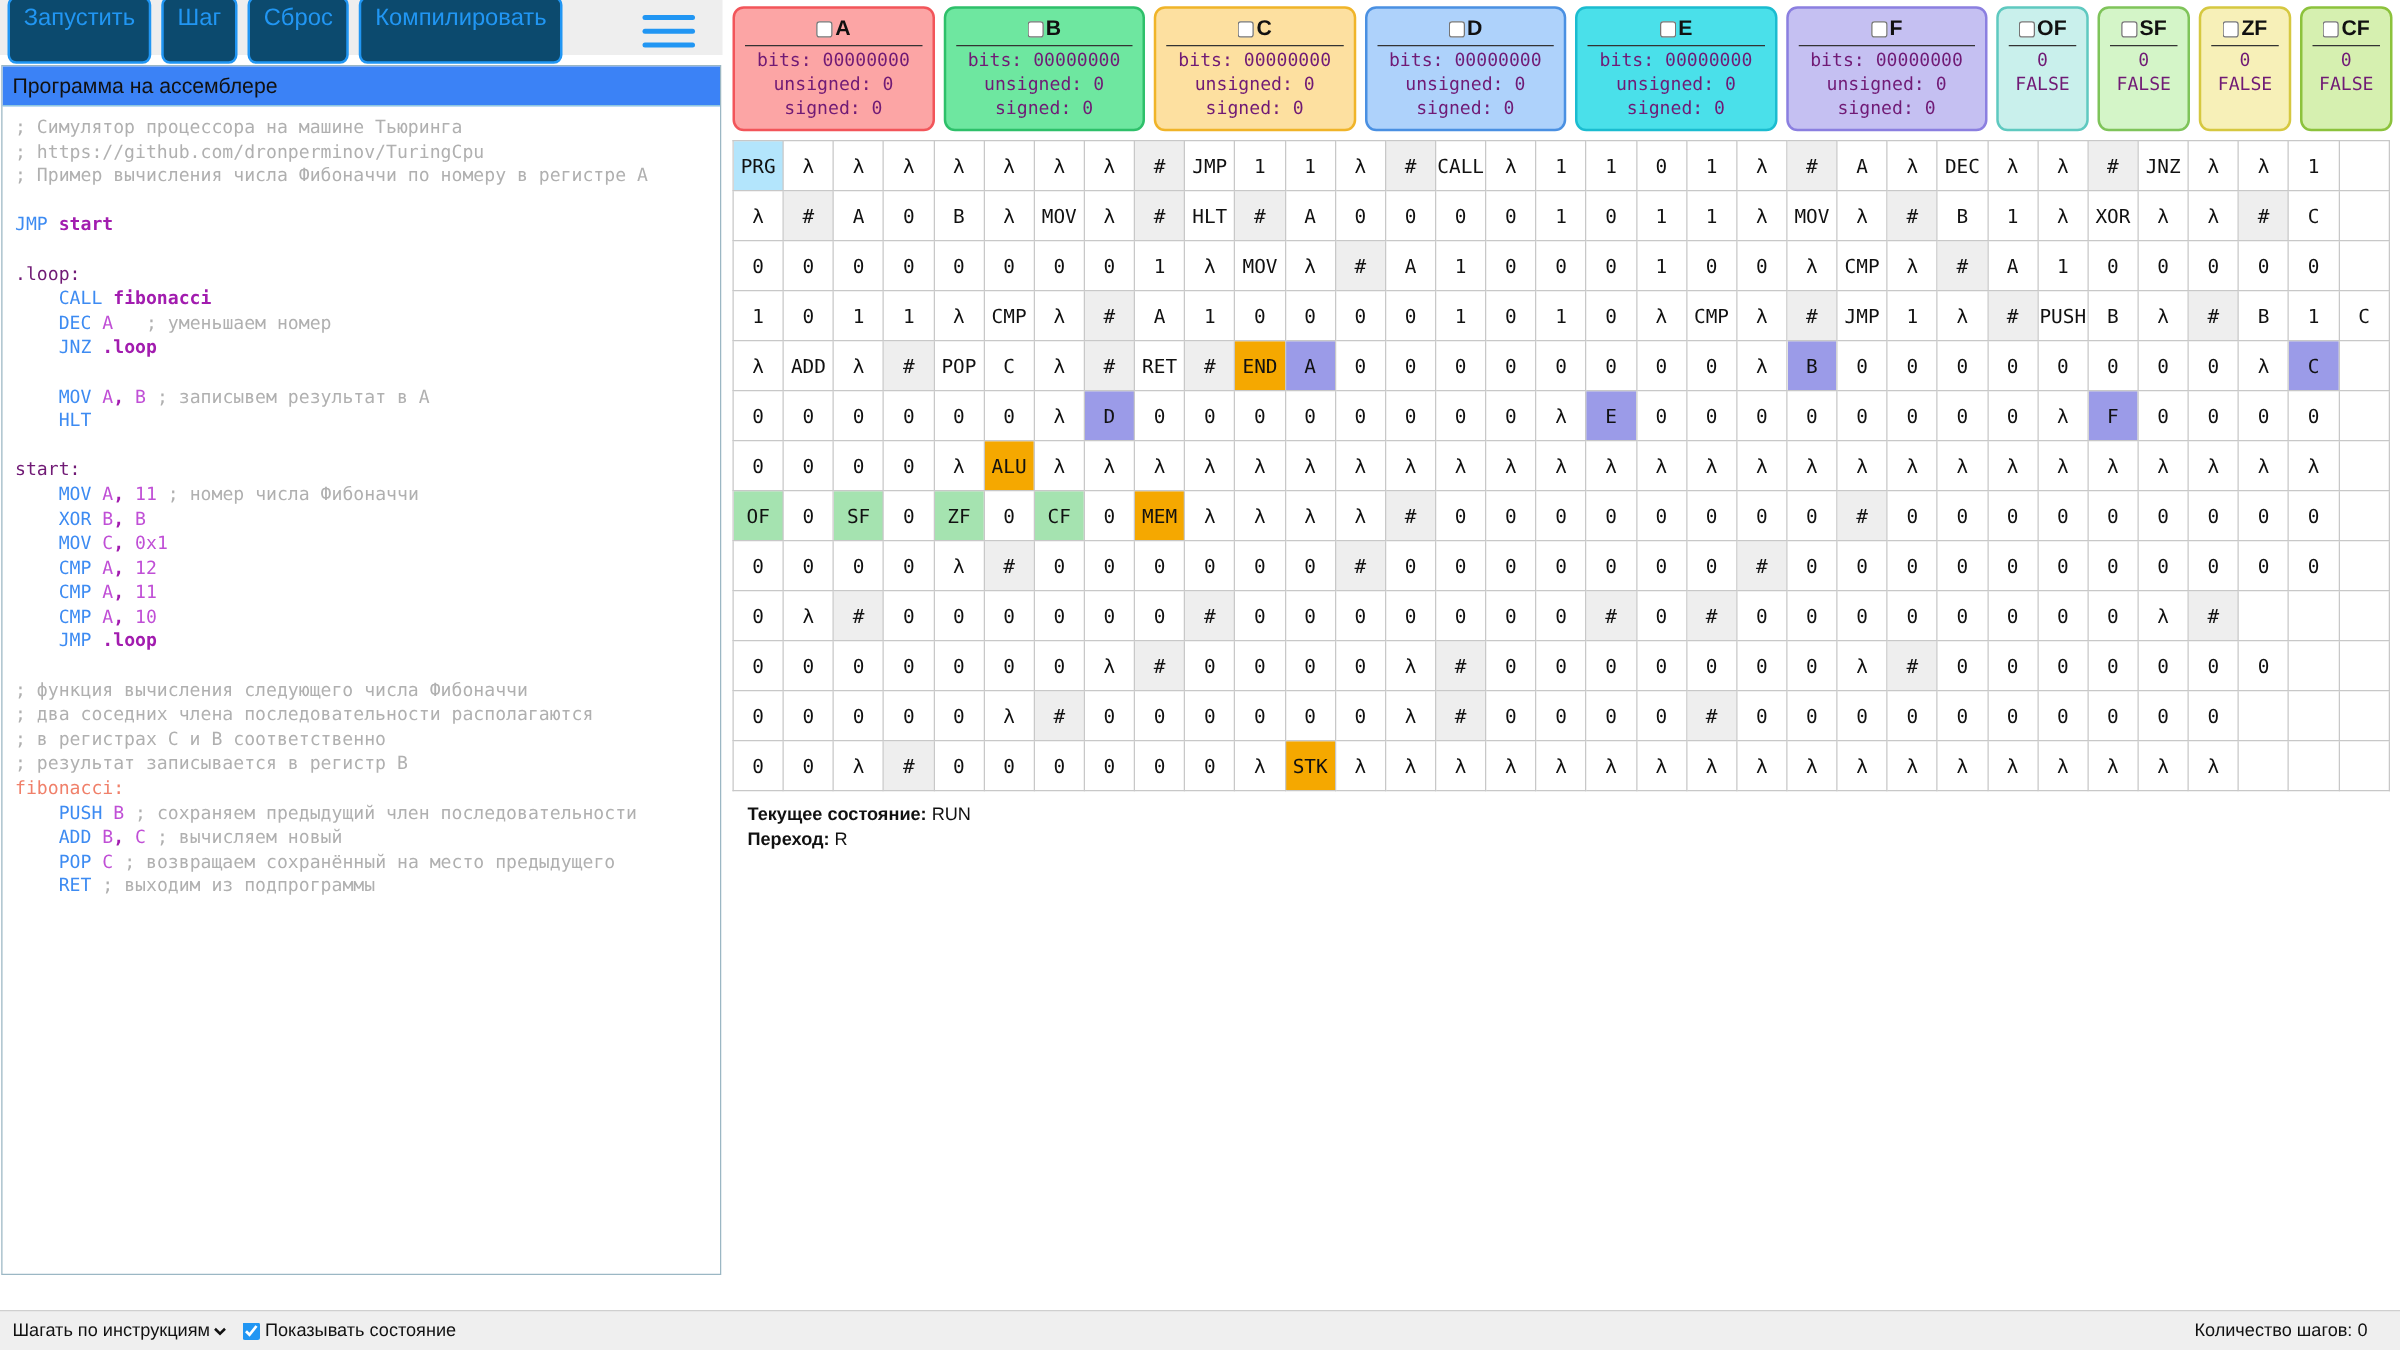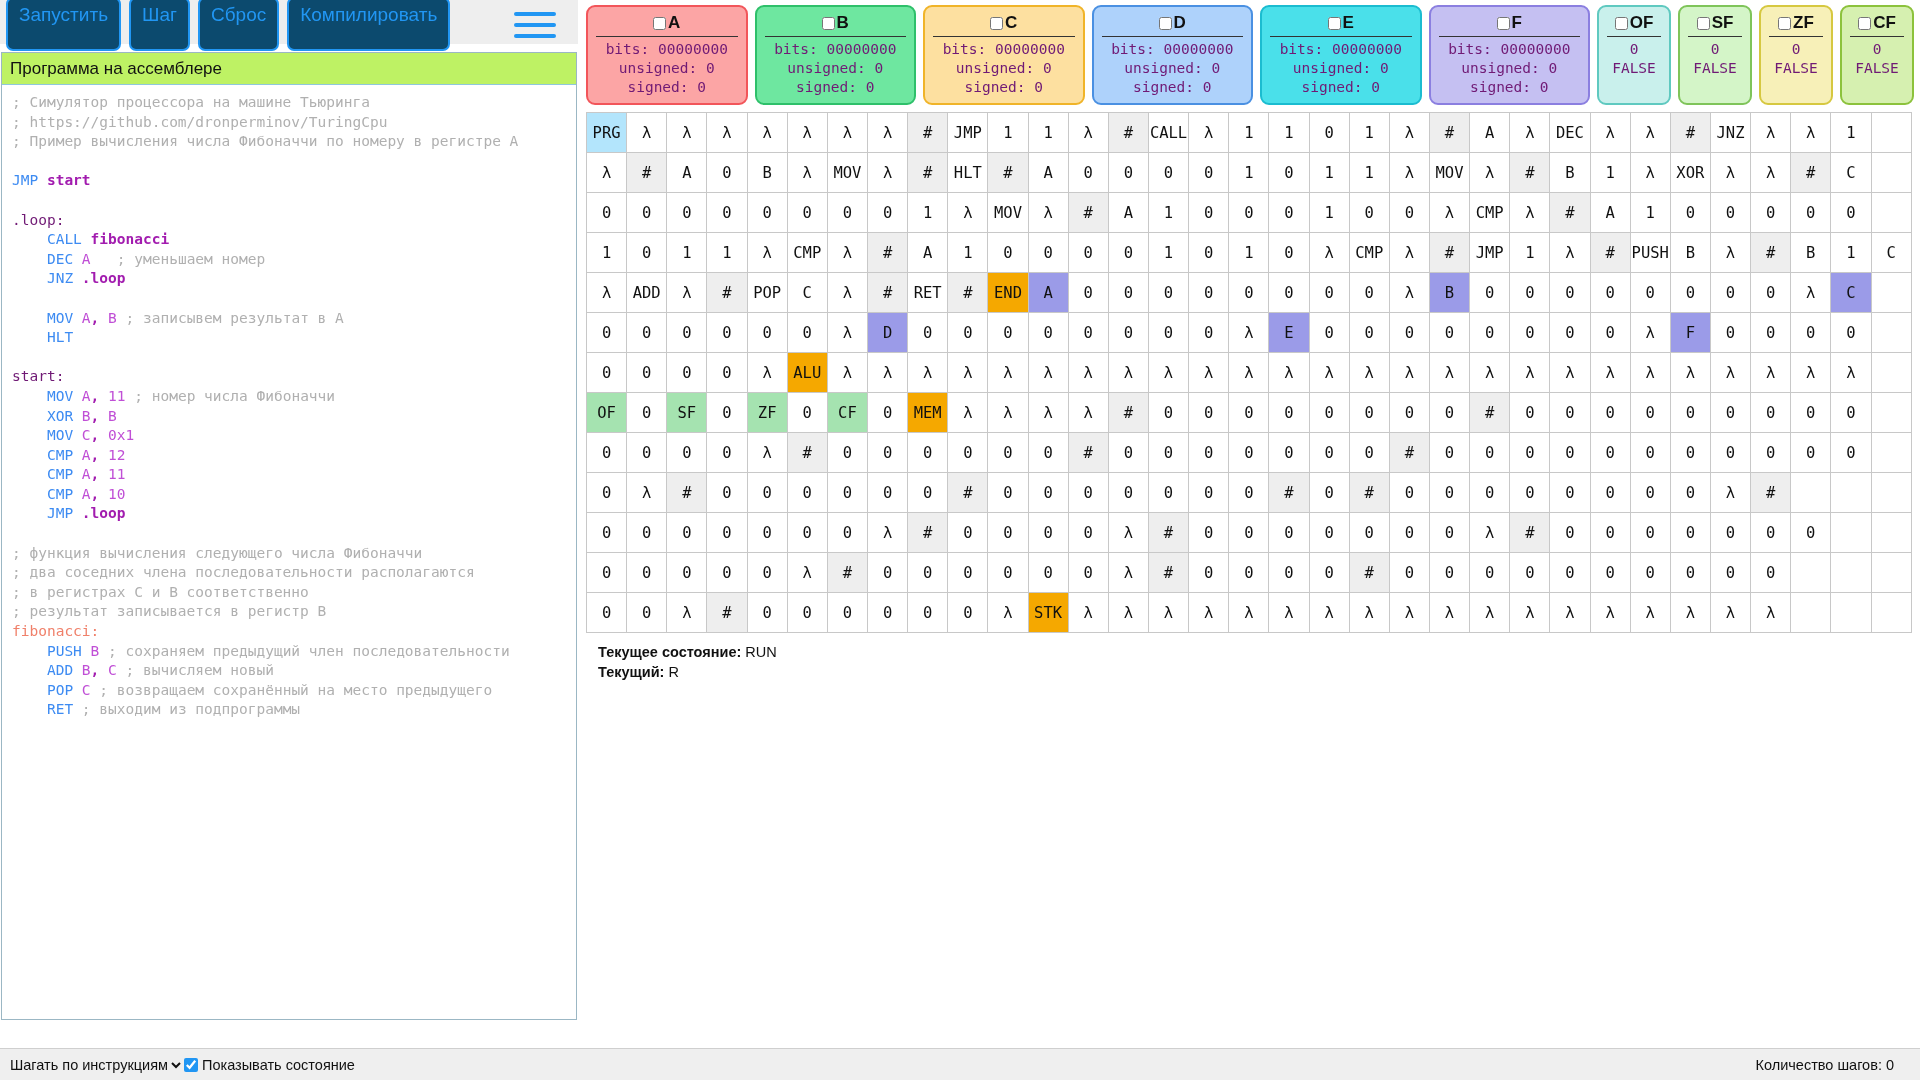--- a/index.html
+++ b/index.html
@@ -45,21 +45,21 @@
   #hamburger i { display:block; height: 4px; background: #2196f3; border-radius: 2px; }
 
   #editor-wrap {
     position: absolute; left: 1px; top: 52px;
     width: 576px; height: 968px;
     border: 1px solid #9bb7c4;
     background: #ffffff;
     overflow: hidden;
   }
   #editor-title {
-    background: #bef264;
+    background: #3b82f6;
     border-bottom: 1px solid #8fc7dd;
     font-size: 17px;
     color: #111;
     padding: 6px 8px 7px 8px;
     height: 32px;
   }
   #code {
     font-family: "DejaVu Sans Mono", "Liberation Mono", monospace;
     font-size: 14.5px;
     line-height: 19.6px;
@@ -76,21 +76,21 @@
   .plain { color: #a21caf; font-weight: bold; }
 
   #bottom-bar {
     position: absolute; left: 0; bottom: 0;
     width: 1920px; height: 32px;
     background: #efefef;
     border-top: 1px solid #cfcfcf;
     display: flex; align-items: center;
     font-size: 14.5px; color: #111;
   }
-  #bb-left { display: flex; padding-left: 6px; }
+  #bb-left { display: flex; gap: 10px; padding-left: 6px; }
   #step-select {
     font-size: 14.5px; font-family: "Liberation Sans", sans-serif;
     border: none; background: transparent; color: #111;
     padding: 0; cursor: pointer;
   }
   #bb-check { display: flex; align-items: center; gap: 4px; cursor: pointer; }
   #bb-check input { margin: 0; width: 14px; height: 14px; accent-color: #2196f3; }
   #bb-right { margin-left: auto; padding-right: 26px; font-size: 14.5px; }
 
   
@@ -771,21 +771,21 @@
           </tr>
         </tbody>
     </table>
 
     <div id="status">
       <div>
         <b>Текущее состояние:</b>
         <span>RUN</span>
       </div>
       <div>
-        <b>Текущий:</b>
+        <b>Переход:</b>
         <span>R</span>
       </div>
     </div>
   </div>
 
   <div id="bottom-bar">
     <div id="bb-left">
       <select id="step-select"><option value="Шагать по  инструкциям">Шагать по  инструкциям</option><option value="Шагать по  командам">Шагать по  командам</option></select>
       <label id="bb-check">
         <input type="checkbox" checked="" style="">

